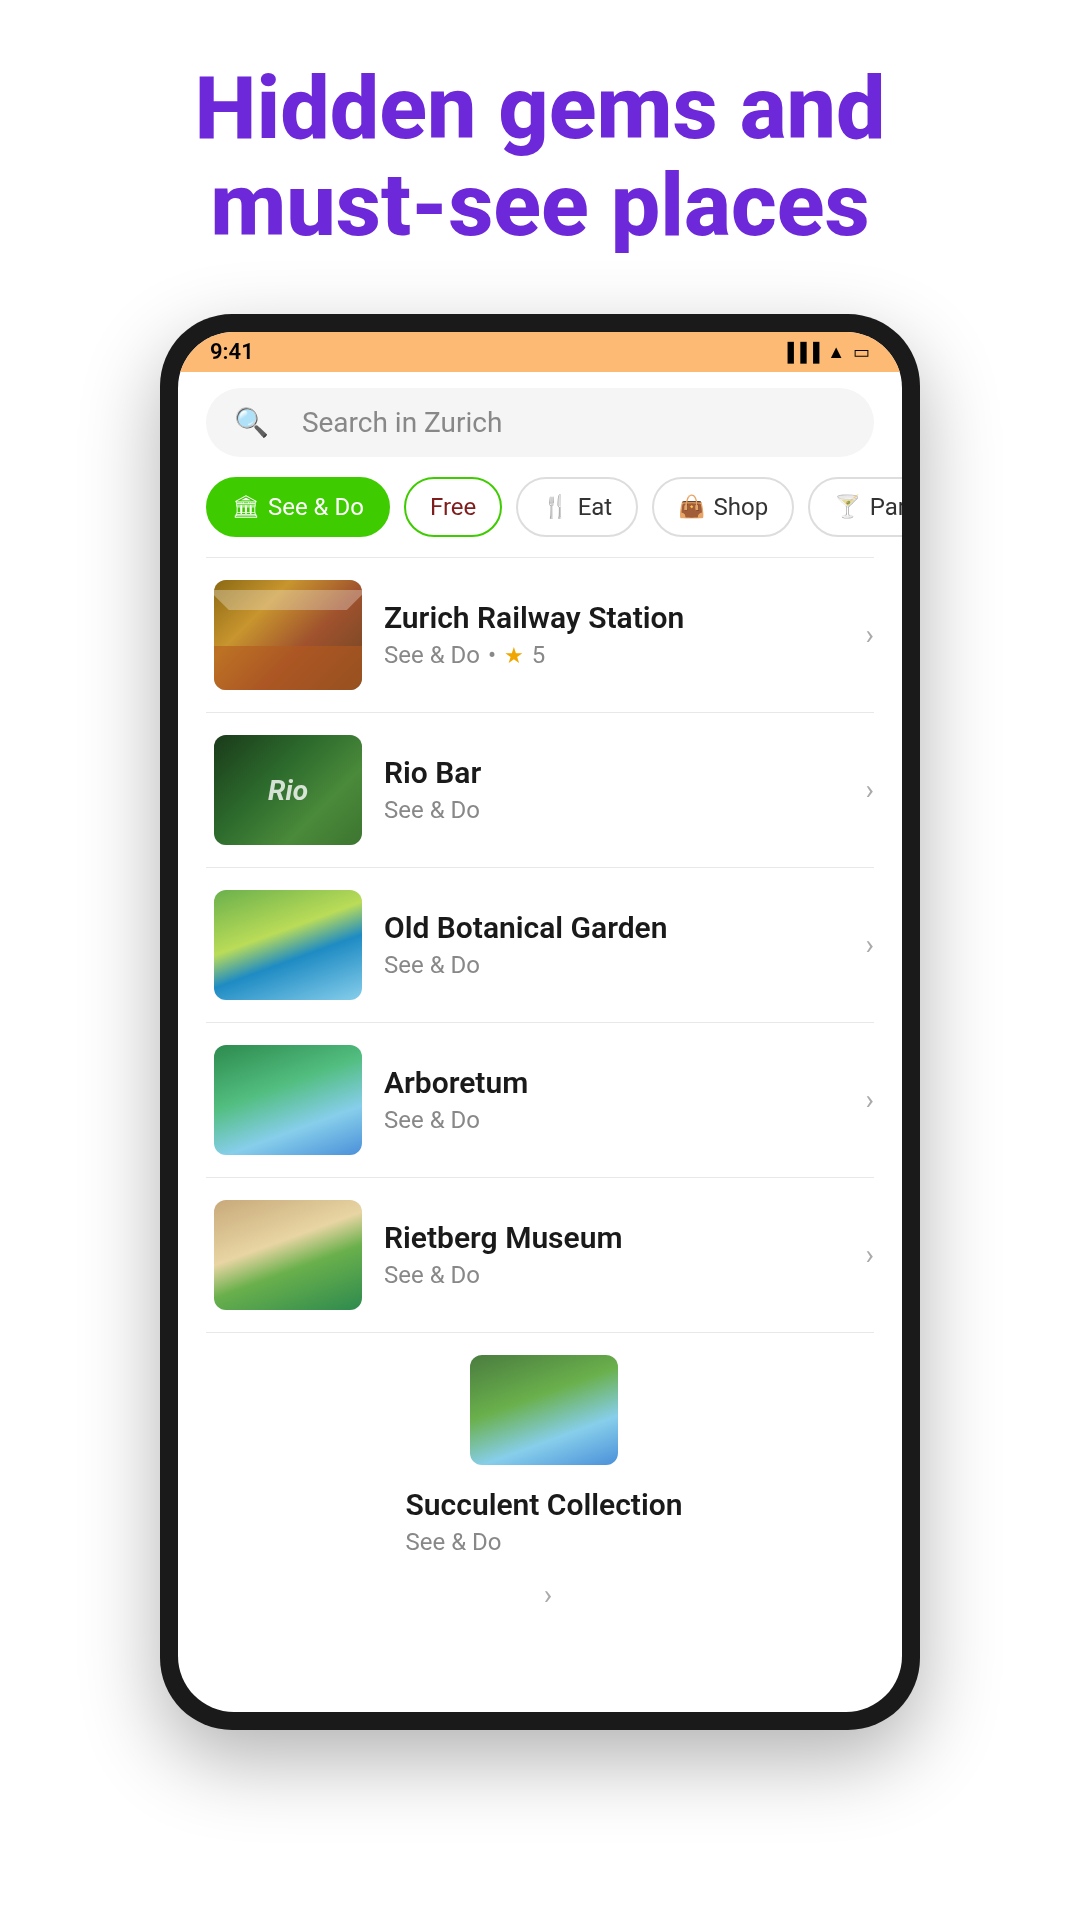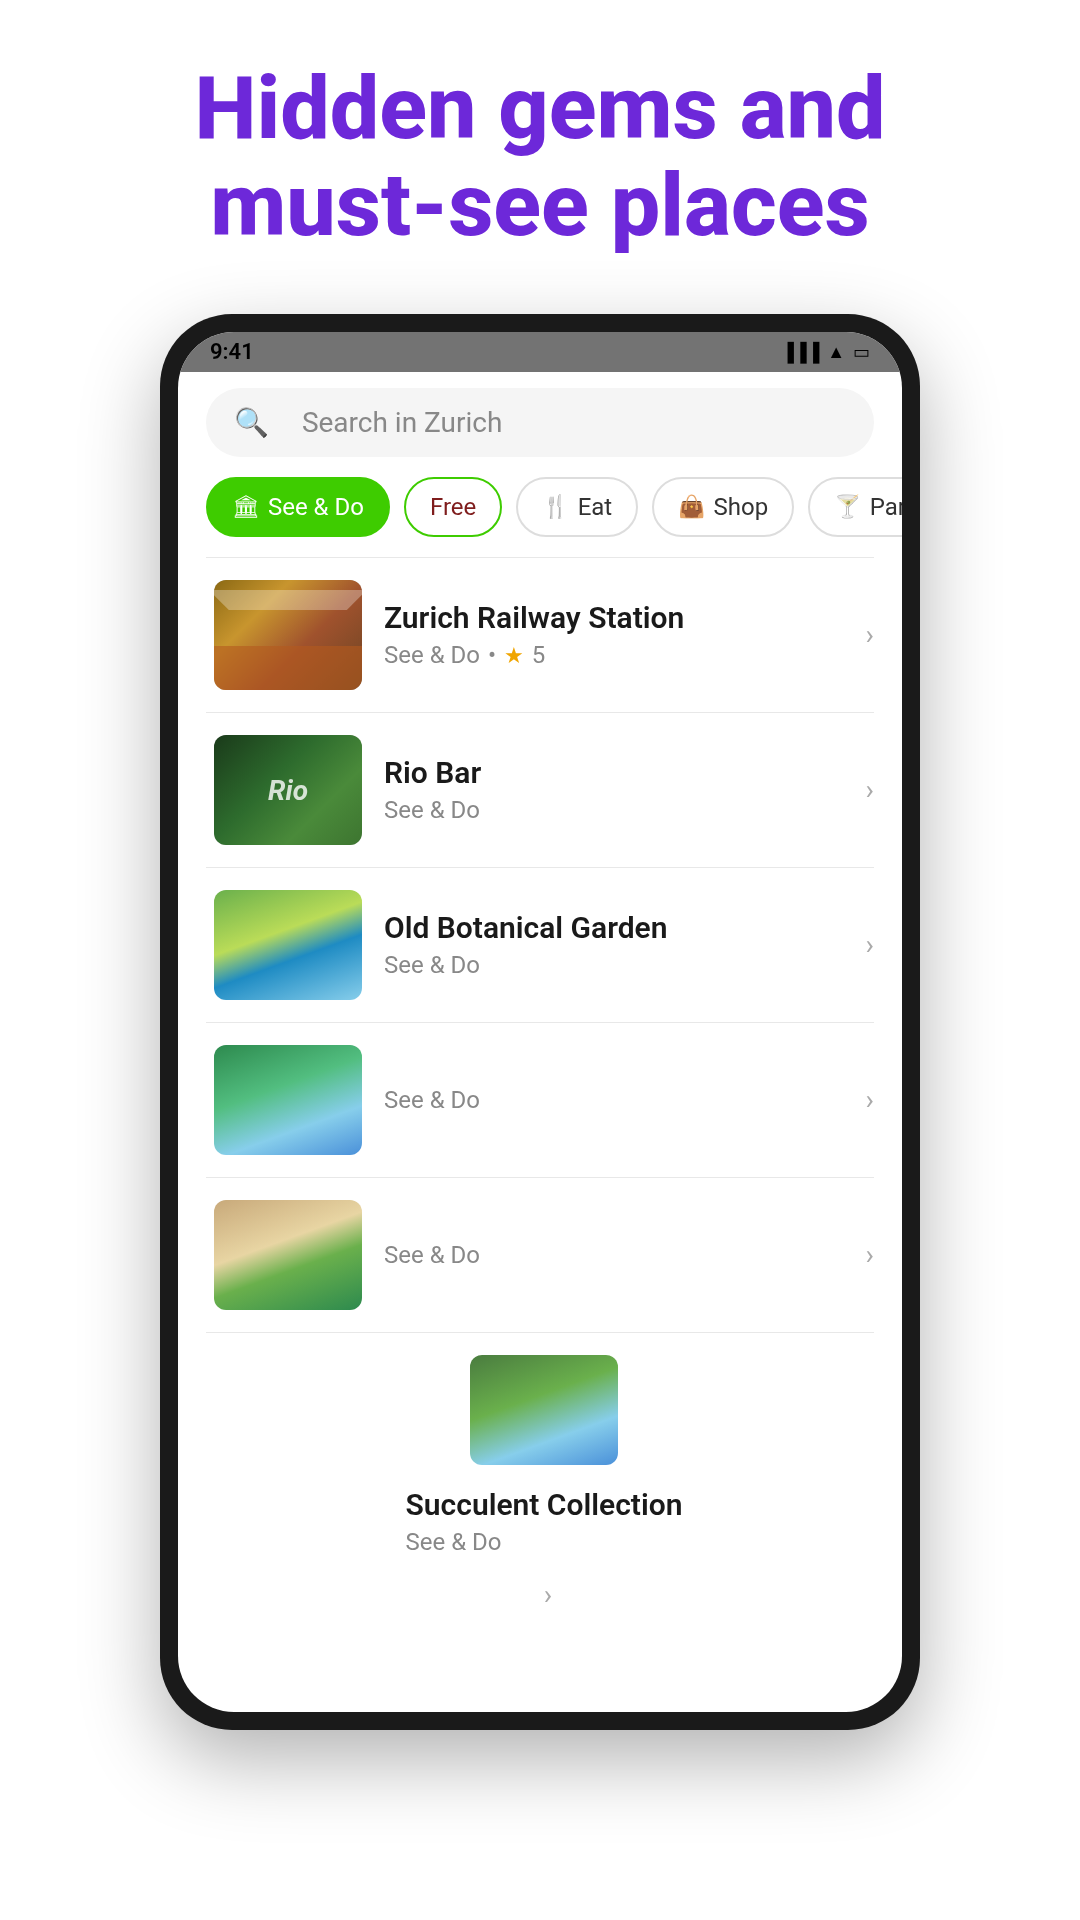--- a/index.html
+++ b/index.html
@@ -41,21 +41,21 @@
 
     .phone-screen {
       background: #ffffff;
       border-radius: 56px;
       overflow: hidden;
       min-height: 1380px;
     }
 
     .status-bar {
       height: 40px;
-      background: #737373;
+      background: #fdba74;
       display: flex;
       align-items: center;
       justify-content: space-between;
       padding: 0 32px;
     }
 
     .status-time {
       font-size: 22px;
       font-weight: 600;
       color: #000;
@@ -358,34 +358,36 @@
           <span class="item-arrow">›</span>
         </div>
 
         <div class="divider"></div>
 
         <div class="list-item">
           <div class="item-thumbnail">
             <div class="thumb-arboretum"></div>
           </div>
           <div class="item-info">
+            <div class="item-name">Arboretum</div>
             <div class="item-meta">
               <span>See &amp; Do</span>
             </div>
           </div>
           <span class="item-arrow">›</span>
         </div>
 
         <div class="divider"></div>
 
         <div class="list-item">
           <div class="item-thumbnail">
             <div class="thumb-rietberg"></div>
           </div>
           <div class="item-info">
+            <div class="item-name">Rietberg Museum</div>
             <div class="item-meta">
               <span>See &amp; Do</span>
             </div>
           </div>
           <span class="item-arrow">›</span>
         </div>
 
         <div class="divider"></div>
 
         <div class="list-item" style="padding-bottom: 10px; flex-direction: column;">

